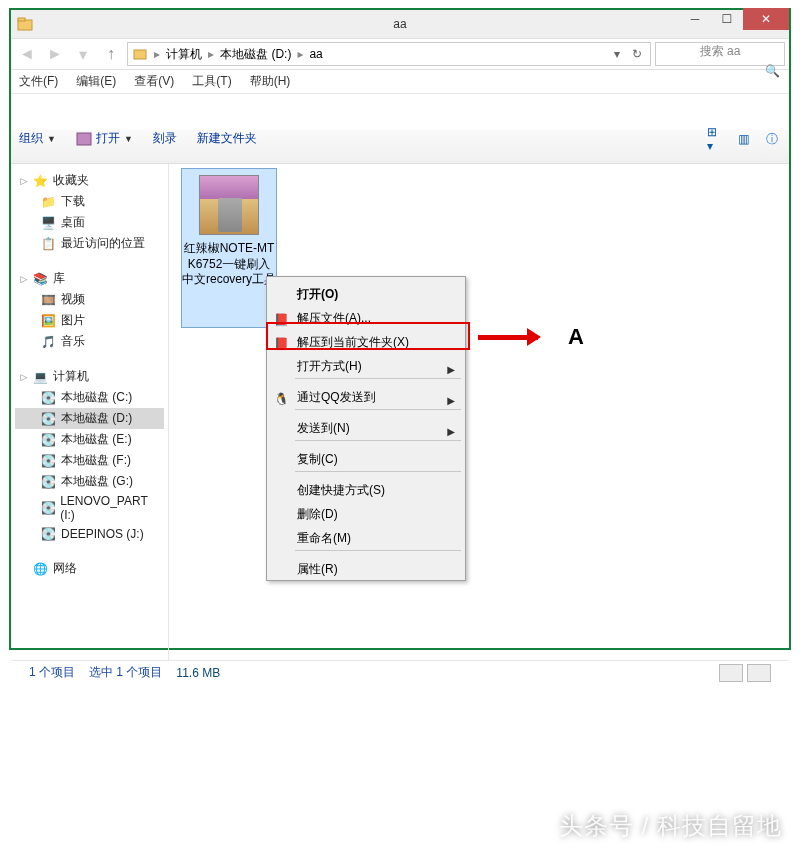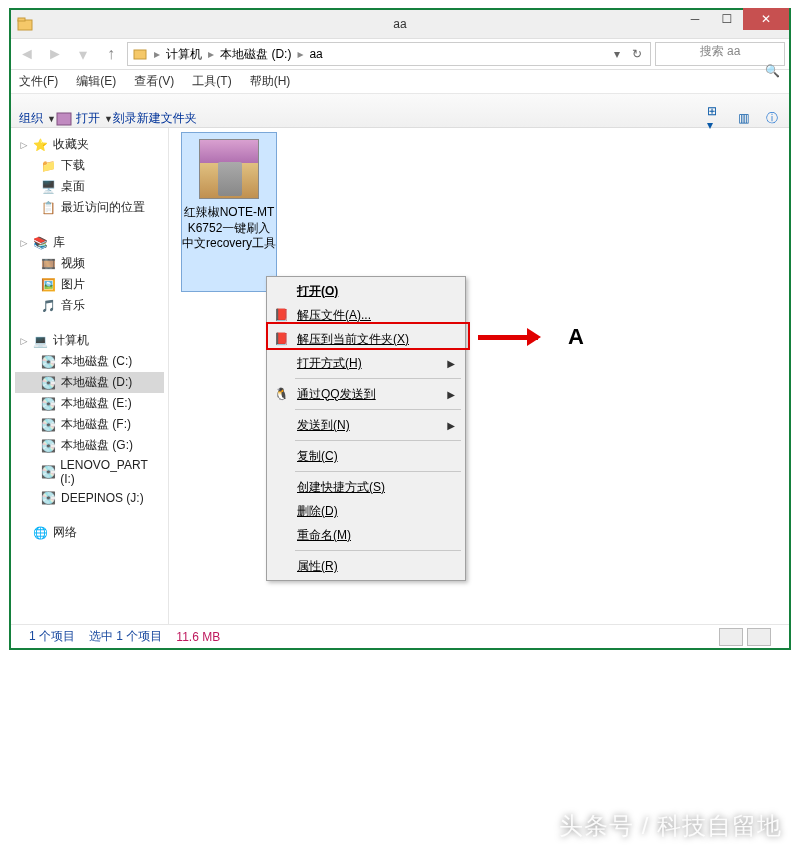--- a/index.html
+++ b/index.html
@@ -16,21 +16,21 @@
 .navbtn { width: 24px; height: 24px; display:flex; align-items:center; justify-content:center; color:#888; }
 .navbtn.disabled { color: #ccc; }
 .addrbox { flex: 1; height: 24px; border: 1px solid #ccc; display: flex; align-items: center; padding: 0 4px; font-size: 12px; gap: 4px; background:#fff; }
 .addrbox .crumb { white-space: nowrap; }
 .addrbox .sep { color: #888; padding: 0 2px; }
 .addrbox .spacer { flex:1; }
 .addrbox .dd { color:#666; padding:0 4px; }
 .searchbox { width: 130px; height: 24px; border: 1px solid #ccc; display: flex; align-items: center; padding: 0 4px; font-size: 12px; color: #888; gap:4px;flex-direction:column; }
 
 .menubar { height: 24px; display: flex; align-items: center; padding: 0 8px; gap: 18px; font-size: 12px; color: #333; border-bottom: 1px solid #e8e8e8; }
-.toolbar { height: 34px; background: linear-gradient(#fafafa,#f0f0f0); border-bottom: 1px solid #ddd; display: flex; align-items: flex-end; padding: 0 8px; gap: 0; font-size: 12px; color: #003399; position:relative; }
+.toolbar { height: 34px; background: linear-gradient(#fafafa,#f0f0f0); border-bottom: 1px solid #ddd; display: flex; align-items: flex-start; padding: 0 8px; gap: 20px; font-size: 12px; color: #003399; position:relative;margin-top:36px; }
 .toolbar .tbtn { display:flex; align-items:center; gap:4px; }
 .toolbar .dd { font-size:9px; color:#333; }
 .toolbar .right { position:absolute; right:8px; display:flex; gap:10px; align-items:center; }
 .toolbar .right .ricon { width:18px; height:18px; display:flex; align-items:center; justify-content:center; color:#0a5aa8; }
 
 .body { display: flex; height: calc(100% - 28px - 32px - 24px - 34px - 24px); }
 .sidebar { width: 158px; border-right: 1px solid #e6e6e6; padding: 6px 4px; font-size: 12px; overflow:hidden; }
 .tree-group { margin-bottom: 14px; }
 .tree-head { display:flex; align-items:center; gap:4px; padding: 2px 4px; color:#222; }
 .tree-caret { font-size: 9px; color:#888; width:10px; text-align:center; }
@@ -38,21 +38,21 @@
 .tree-item.selected { background:#d8d8d8; }
 .ticon { width:16px; height:16px; display:inline-flex; align-items:center; justify-content:center; }
 
 .content { flex:1; position:relative; padding:8px; }
 .file-tile { position:absolute; left:12px; top:4px; width:96px; height:160px; border:1px solid #7aa7d8; background:#cde6ff; text-align:center; font-size:12px; color:#000; }
 .file-tile .thumb { width:60px; height:60px; margin:6px auto 6px; background:linear-gradient(#d9a0d0,#b070b0 40%,#e0c080 40%,#c09050); border:1px solid #888; position:relative; }
 .file-tile .thumb:after { content:""; position:absolute; left:18px; top:22px; width:24px; height:34px; background:linear-gradient(#aaa,#888); border-radius:2px; }
 .file-tile .fname { line-height:1.3; word-break:break-all; }
 
 .ctxmenu { position:absolute; left:266px; top:276px; width:200px; background:#f0f0f0; border:1px solid #a0a0a0; box-shadow:2px 2px 4px rgba(0,0,0,.25); font-size:12px; padding:2px; }
-.ctxitem { display:flex; align-items:center; height:24px; padding:0 8px 0 28px; position:relative; white-space:nowrap;text-decoration:underline; }
+.ctxitem { display:flex; align-items:flex-end; height:24px; padding:0 8px 0 28px; position:relative; white-space:nowrap; }
 .ctxitem .cicon { position:absolute; left:4px; width:18px; text-align:center; }
 .ctxitem .arrow { position:absolute; right:8px; font-size:10px; color:#333; }
 .ctxitem.bold { font-weight:bold; }
 .ctxsep { height:1px; background:#c8c8c8; margin:3px 2px 3px 26px; }
 .hl { position:absolute; left:266px; top:322px; width:204px; height:28px; border:2px solid #e00000; pointer-events:none; }
 .arrow-annot { position:absolute; left:478px; top:324px; display:flex; align-items:center; gap:12px; }
 .arrow-annot .shaft { width:60px; height:5px; background:#e00000; position:relative; }
 .arrow-annot .shaft:after { content:""; position:absolute; right:-12px; top:-7px; border:9px solid transparent; border-left:14px solid #e00000; }
 .arrow-annot .lbl { font-size:22px; font-weight:bold; font-family:Arial; color:#000; margin-left:18px; }
 
@@ -228,21 +228,21 @@
       <div class="file-tile">
         <div class="thumb"></div>
         <div class="fname">红辣椒NOTE-MTK6752一键刷入中文recovery工具</div>
       </div>
     </div>
   </div>
 
   <div class="statusbar">
     <span>1 个项目</span>
     <span>选中 1 个项目</span>
-    <span style="color:#be185d">11.6 MB</span>
+    <span style="color:#0c4a6e">11.6 MB</span>
     <div class="sright">
       <div class="sbtn"></div>
       <div class="sbtn"></div>
     </div>
   </div>
 
 </div>
 
 <div class="ctxmenu">
   <div class="ctxitem bold">

